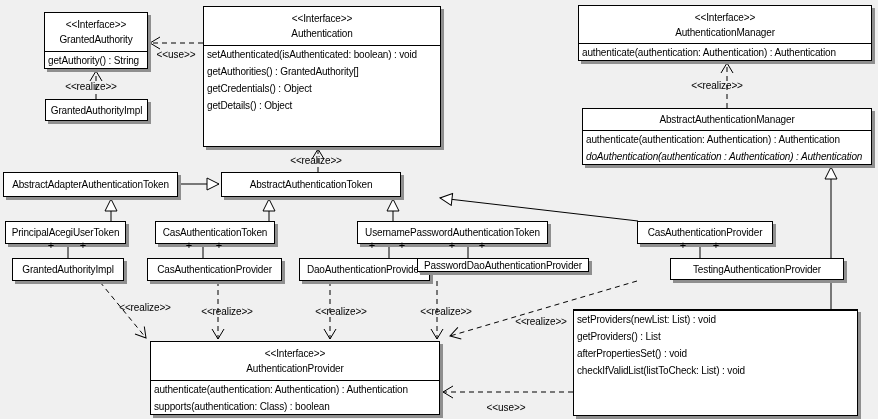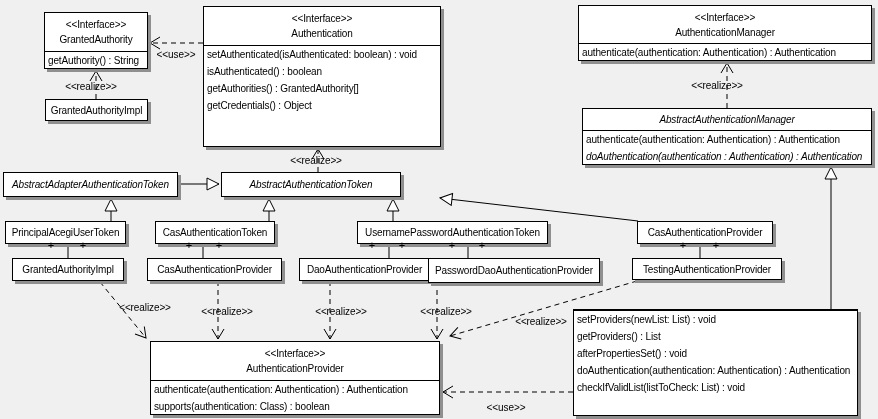--- a/index.html
+++ b/index.html
@@ -11,21 +11,21 @@
   }
   .wires{position:absolute;left:0;top:0;z-index:1;}
   .uml-box{
     position:absolute;z-index:2;background:#fff;
     border:1px solid #000;box-shadow:3px 3px 0 #8f8f8f;
     box-sizing:border-box;font-size:10px;overflow:hidden;
   }
   .hdr{display:flex;flex-direction:column;justify-content:center;text-align:center;}
   .hdr.fill{height:100%;align-items:center;}
   .stereo,.cname{line-height:15px;white-space:nowrap;letter-spacing:-0.15px;}
-  .abstract .cname{font-style:italic;}
+  .abstract .cname{}
   .methods{border-top:1px solid #000;}
   .m{height:17px;line-height:17px;padding-left:3px;white-space:nowrap;letter-spacing:-0.15px;}
   .m.it{font-style:italic;}
   .elabel{
     position:absolute;z-index:3;font-size:10px;white-space:nowrap;
     transform:translateX(-50%);letter-spacing:-0.1px;
   }
   .plus{
     position:absolute;z-index:3;font-size:11px;line-height:10px;
     transform:translateX(-50%);
@@ -89,23 +89,23 @@
   </div>
 </div>
 
 <div class="uml-box" style="left:203px;top:6px;width:238px;height:141px">
   <div class="hdr" style="height:38px">
     <div class="stereo">&lt;&lt;Interface&gt;&gt;</div>
     <div class="cname">Authentication</div>
   </div>
   <div class="methods">
     <div class="m">setAuthenticated(isAuthenticated: boolean) : void</div>
-    <div class="m">isAuthenticated() : boolean</div>
     <div class="m">getAuthorities() : GrantedAuthority[]</div>
     <div class="m">getCredentials() : Object</div>
+    <div class="m">getDetails() : Object</div>
   </div>
 </div>
 
 <div class="uml-box" style="left:578px;top:5px;width:294px;height:56px">
   <div class="hdr" style="height:37px">
     <div class="stereo">&lt;&lt;Interface&gt;&gt;</div>
     <div class="cname">AuthenticationManager</div>
   </div>
   <div class="methods">
     <div class="m">authenticate(authentication: Authentication) : Authentication</div>
@@ -169,27 +169,27 @@
     <div class="cname">CasAuthenticationProvider</div>
   </div>
 </div>
 
 <div class="uml-box" style="left:299px;top:258px;width:131px;height:23px">
   <div class="hdr fill">
     <div class="cname">DaoAuthenticationProvider</div>
   </div>
 </div>
 
-<div class="uml-box" style="left:428px;top:258px;width:172px;height:25px">
+<div class="uml-box" style="left:417px;top:258px;width:172px;height:14px">
   <div class="hdr fill">
     <div class="cname">PasswordDaoAuthenticationProvider</div>
   </div>
 </div>
 
-<div class="uml-box" style="left:632px;top:258px;width:150px;height:22px">
+<div class="uml-box" style="left:670px;top:258px;width:174px;height:22px">
   <div class="hdr fill">
     <div class="cname">TestingAuthenticationProvider</div>
   </div>
 </div>
 
 <div class="uml-box" style="left:150px;top:341px;width:290px;height:74px">
   <div class="hdr" style="height:38px">
     <div class="stereo">&lt;&lt;Interface&gt;&gt;</div>
     <div class="cname">AuthenticationProvider</div>
   </div>
@@ -197,21 +197,20 @@
     <div class="m">authenticate(authentication: Authentication) : Authentication</div>
     <div class="m">supports(authentication: Class) : boolean</div>
   </div>
 </div>
 
 <div class="uml-box" style="left:573px;top:309px;width:285px;height:107px">
   <div class="methods">
     <div class="m">setProviders(newList: List) : void</div>
     <div class="m">getProviders() : List</div>
     <div class="m">afterPropertiesSet() : void</div>
-    <div class="m">doAuthentication(authentication: Authentication) : Authentication</div>
     <div class="m">checkIfValidList(listToCheck: List) : void</div>
   </div>
 </div>
 
 <span class="elabel" style="left:176px;top:49px">&lt;&lt;use&gt;&gt;</span>
 <span class="elabel" style="left:91px;top:81px">&lt;&lt;realize&gt;&gt;</span>
 <span class="elabel" style="left:316px;top:155px">&lt;&lt;realize&gt;&gt;</span>
 <span class="elabel" style="left:717px;top:80px">&lt;&lt;realize&gt;&gt;</span>
 <span class="elabel" style="left:145px;top:302px">&lt;&lt;realize&gt;&gt;</span>
 <span class="elabel" style="left:227px;top:306px">&lt;&lt;realize&gt;&gt;</span>

